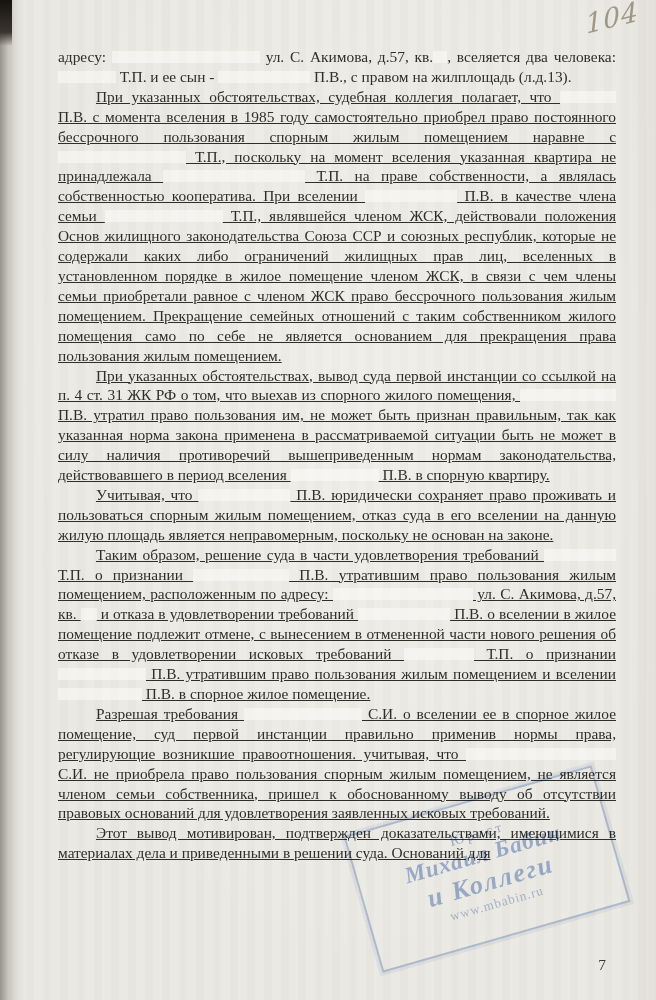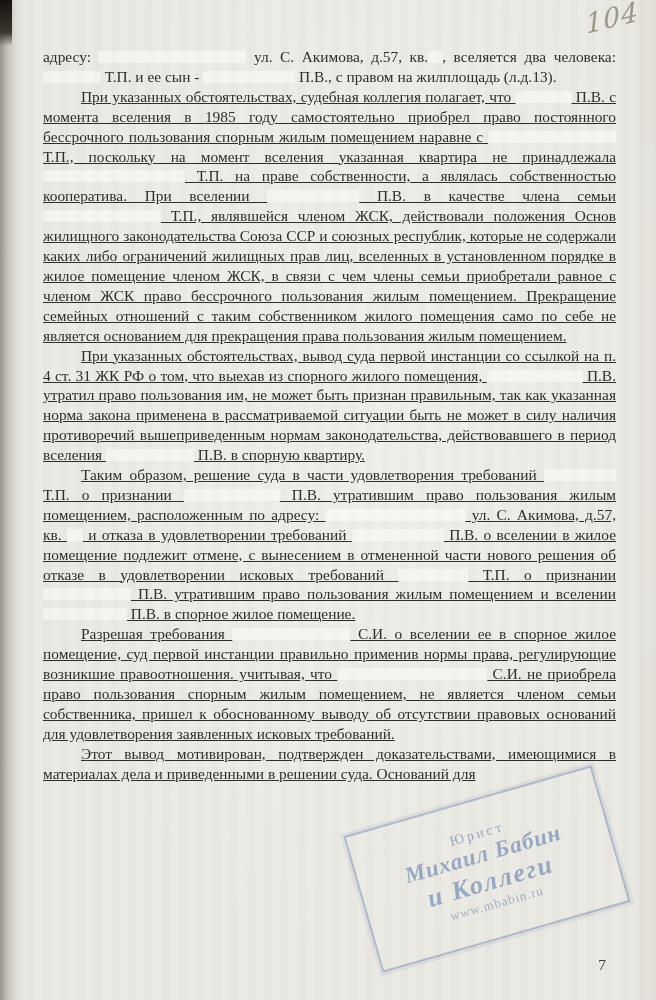--- a/index.html
+++ b/index.html
@@ -26,21 +26,21 @@
     font-family:"DejaVu Serif", serif; font-style:italic;
     font-size:27px; color:#918a77; opacity:.85;
     transform:rotate(-14deg) skewX(-10deg);
     letter-spacing:1px;
   }
   .text-block {
     position:absolute; left:43px; top:47px; width:573px;
     font-size:15.4px; line-height:19.9px; color:#2f2e2b;
     text-align:justify;
   }
-  .para { text-align:justify; }
+  .para { text-align:justify;margin-left:15px; }
   .para.indent { text-indent:38px;text-decoration:underline; }
   .gap {
     display:inline-block; height:12px; transform:translateY(1px);
     background:rgba(253,252,249,.55);
   }
   .page-num {
     position:absolute; right:50px; bottom:26px;
     font-size:15.5px; color:#3b3a36;
   }
   .stamp {
@@ -65,20 +65,21 @@
 
   <div class="scan-edge"></div>
   <div class="scan-corner"></div>
 
   <div class="handwritten-num">104</div>
 
   <div class="text-block">
       <div class="para">адресу: <span class="gap" style="width: 148px;"></span> ул. С. Акимова, д.57, кв.<span class="gap" style="width: 14px;"></span>, вселяется два человека: <span class="gap" style="width: 58px;"></span> Т.П. и ее сын - <span class="gap" style="width: 92px;"></span> П.В., с правом на жилплощадь (л.д.13).</div>
       <div class="para indent">При указанных обстоятельствах, судебная коллегия полагает, что <span class="gap" style="width: 56px;"></span> П.В. с момента вселения в 1985 году самостоятельно приобрел право постоянного бессрочного пользования спорным жилым помещением наравне с <span class="gap" style="width: 128px;"></span> Т.П., поскольку на момент вселения указанная квартира не принадлежала <span class="gap" style="width: 142px;"></span> Т.П. на праве собственности, а являлась собственностью кооператива. При вселении <span class="gap" style="width: 92px;"></span> П.В. в качестве члена семьи <span class="gap" style="width: 118px;"></span> Т.П., являвшейся членом ЖСК, действовали положения Основ жилищного законодательства Союза ССР и союзных республик, которые не содержали каких либо ограничений жилищных прав лиц, вселенных в установленном порядке в жилое помещение членом ЖСК, в связи с чем члены семьи приобретали равное с членом ЖСК право бессрочного пользования жилым помещением. Прекращение семейных отношений с таким собственником жилого помещения само по себе не является основанием для прекращения права пользования жилым помещением.</div>
       <div class="para indent">При указанных обстоятельствах, вывод суда первой инстанции со ссылкой на п. 4 ст. 31 ЖК РФ о том, что выехав из спорного жилого помещения, <span class="gap" style="width: 96px;"></span> П.В. утратил право пользования им, не может быть признан правильным, так как указанная норма закона применена в рассматриваемой ситуации быть не может в силу наличия противоречий вышеприведенным нормам законодательства, действовавшего в период вселения <span class="gap" style="width: 88px;"></span> П.В. в спорную квартиру.</div>
+      <div class="para indent">Учитывая, что <span class="gap" style="width: 92px;"></span> П.В. юридически сохраняет право проживать и пользоваться спорным жилым помещением, отказ суда в его вселении на данную жилую площадь является неправомерным, поскольку не основан на законе.</div>
       <div class="para indent">Таким образом, решение суда в части удовлетворения требований <span class="gap" style="width: 72px;"></span> Т.П. о признании <span class="gap" style="width: 96px;"></span> П.В. утратившим право пользования жилым помещением, расположенным по адресу: <span class="gap" style="width: 140px;"></span> ул. С. Акимова, д.57, кв. <span class="gap" style="width: 16px;"></span> и отказа в удовлетворении требований <span class="gap" style="width: 92px;"></span> П.В. о вселении в жилое помещение подлежит отмене, с вынесением в отмененной части нового решения об отказе в удовлетворении исковых требований <span class="gap" style="width: 70px;"></span> Т.П. о признании <span class="gap" style="width: 88px;"></span> П.В. утратившим право пользования жилым помещением и вселении <span class="gap" style="width: 84px;"></span> П.В. в спорное жилое помещение.</div>
       <div class="para indent">Разрешая требования <span class="gap" style="width: 118px;"></span> С.И. о вселении ее в спорное жилое помещение, суд первой инстанции правильно применив нормы права, регулирующие возникшие правоотношения. учитывая, что <span class="gap" style="width: 150px;"></span> С.И. не приобрела право пользования спорным жилым помещением, не является членом семьи собственника, пришел к обоснованному выводу об отсутствии правовых оснований для удовлетворения заявленных исковых требований.</div>
       <div class="para indent">Этот вывод мотивирован, подтвержден доказательствами, имеющимися в материалах дела и приведенными в решении суда. Оснований для</div>
     </div>
 
   <div class="stamp">
     <div class="s1">Юрист</div>
     <div class="s2">Михаил Бабин</div>
     <div class="s3">и Коллеги</div>
     <div class="s4">www.mbabin.ru</div>

